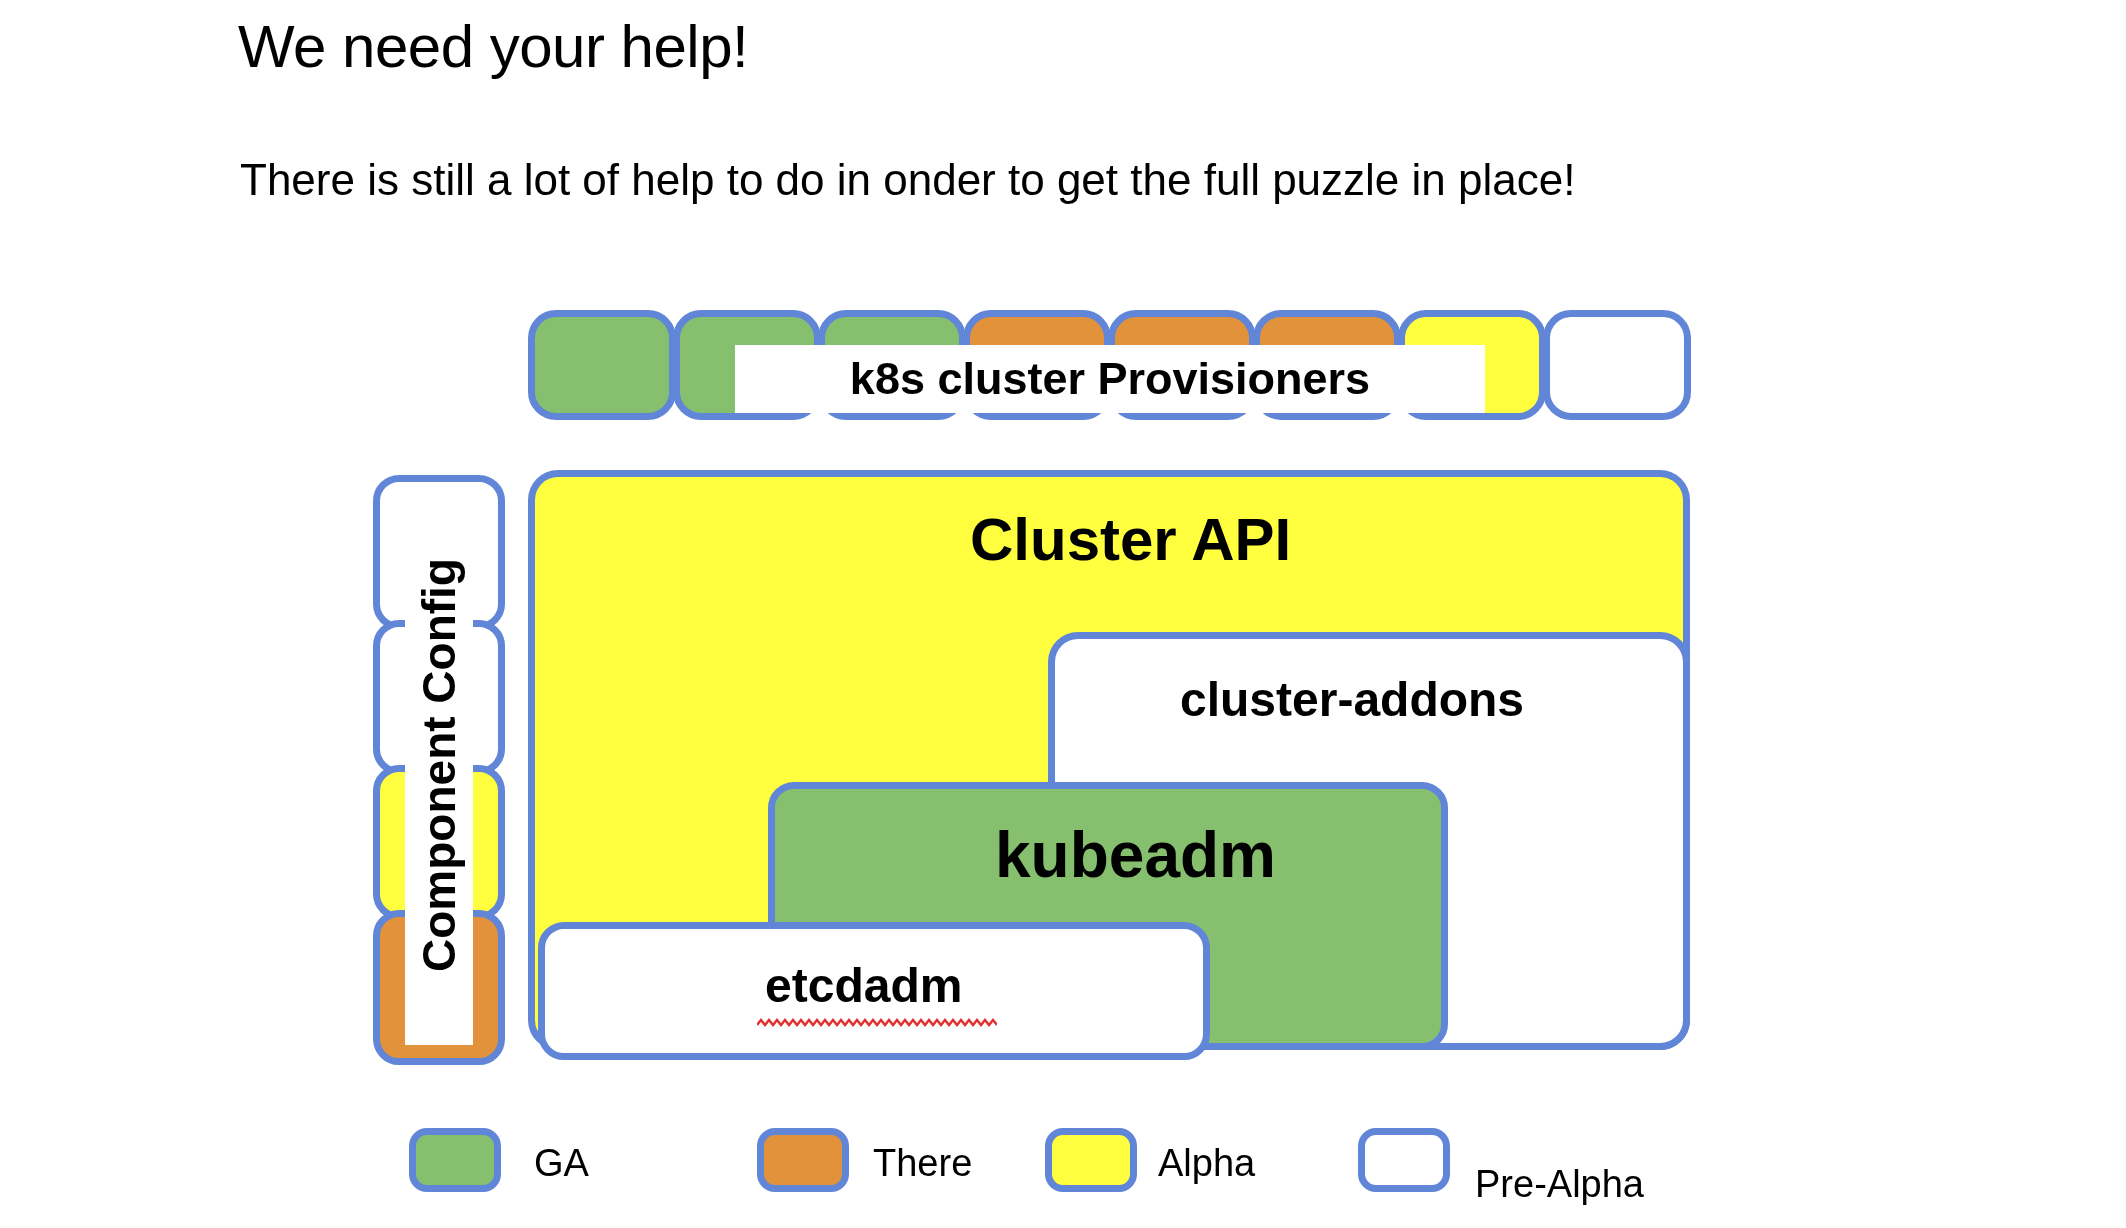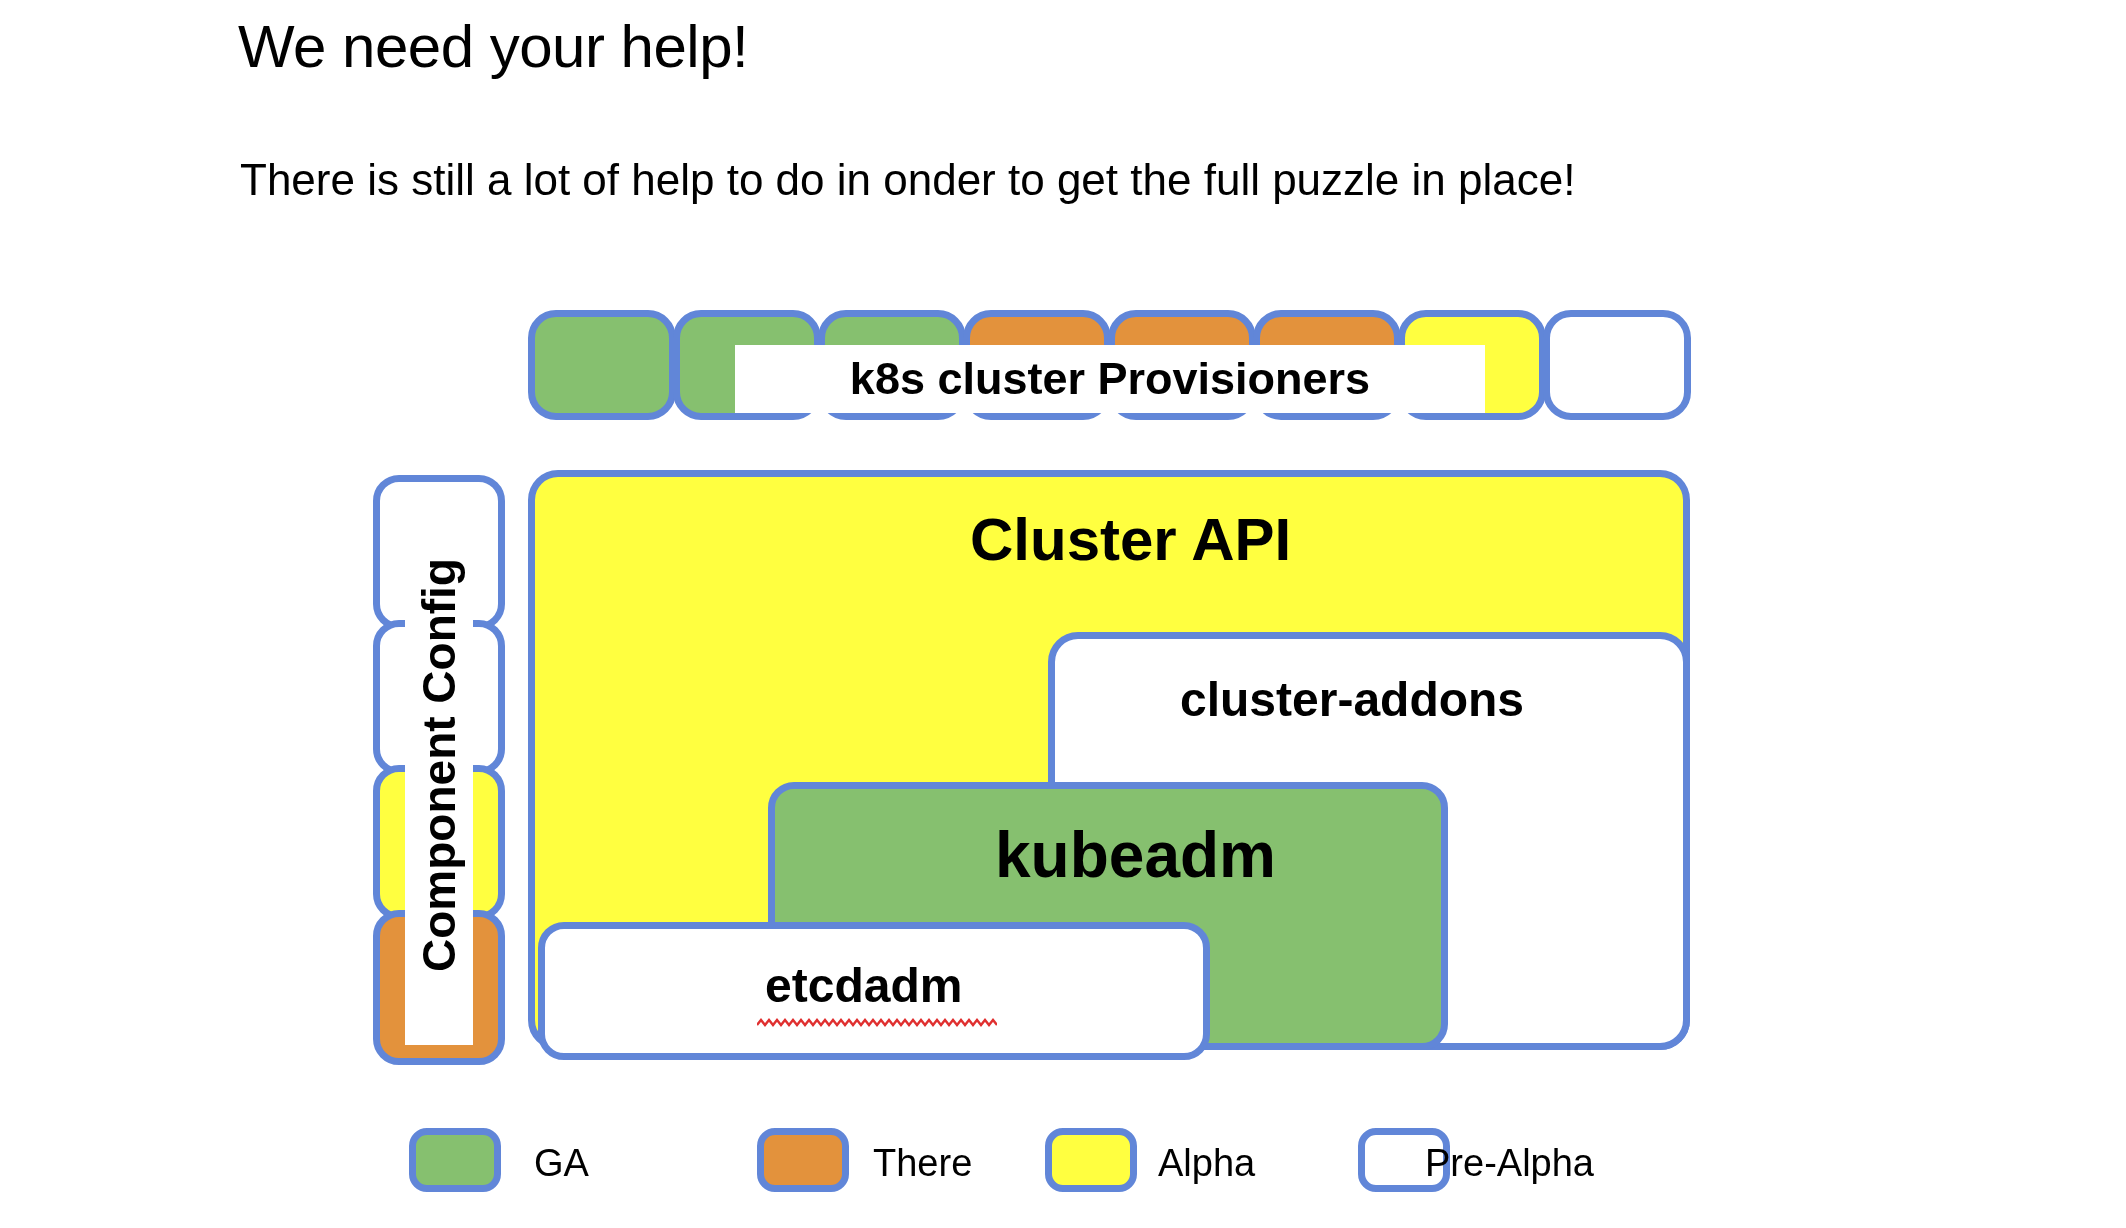--- a/index.html
+++ b/index.html
@@ -241,14 +241,14 @@
   <div class="pbox legend-swatch green" style="left:409px;"></div>
   <div class="legend-text" style="left:534px;">GA</div>
 
   <div class="pbox legend-swatch orange" style="left:757px;"></div>
   <div class="legend-text" style="left:873px;">There</div>
 
   <div class="pbox legend-swatch yellow" style="left:1045px;"></div>
   <div class="legend-text" style="left:1158px;">Alpha</div>
 
   <div class="pbox legend-swatch white" style="left:1358px;"></div>
-  <div class="legend-text" style="left:1425px;">Pre-Alpha</div>
+  <div class="legend-text" style="left:1475px;margin-top:21px;">Pre-Alpha</div>
 </div>
 
 </body></html>

